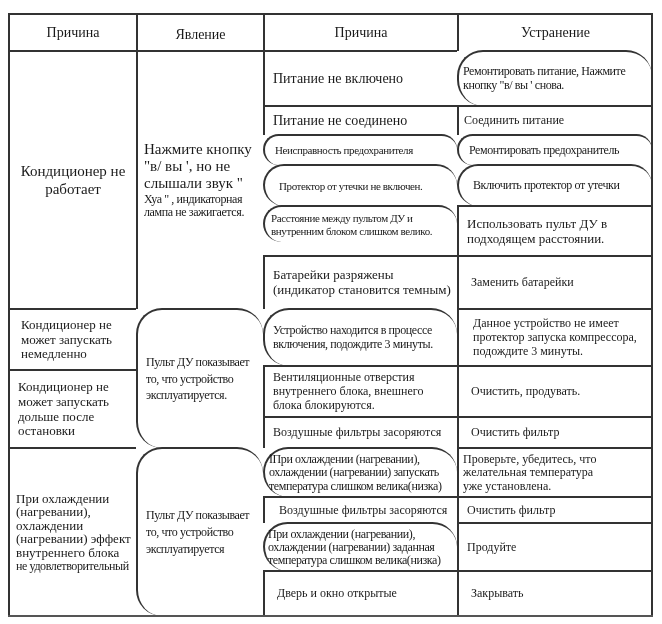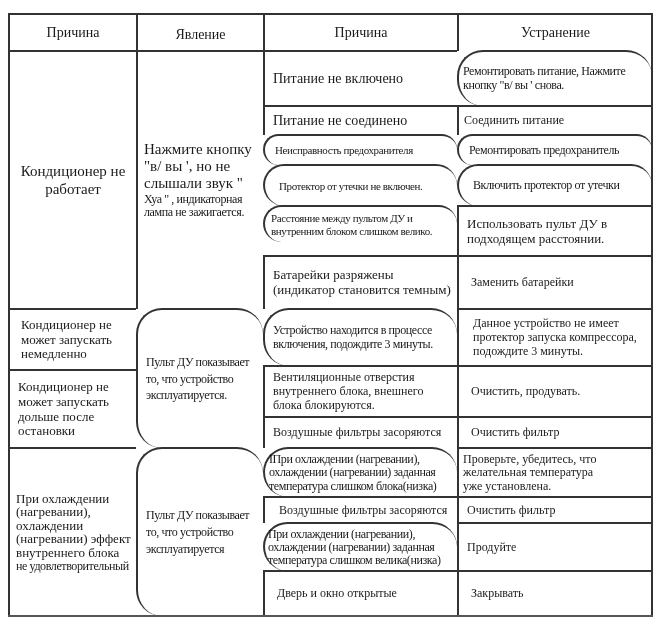--- a/index.html
+++ b/index.html
@@ -126,21 +126,21 @@
     <div style="width:120px;">
       <span class="fs13" style="line-height:1.05;">При охлаждении (нагревании), охлаждении (нагревании) эффект внутреннего блока</span>
       <span class="fs12 cond">не удовлетворительный</span>
     </div>
   </div>
   <div class="cell l fs12 cond" style="left:136px;top:447px;width:127px;height:169px;padding-left:8px;">
       <span style="width:112px;line-height:1.4;">Пульт ДУ показывает то, что устройство эксплуатируется</span>
     </div>
 
   <div class="cell l fs12 cond" style="left:263px;top:447px;width:194px;height:50px;padding-left:4px;">
-      <span style="width:190px;line-height:1.1;">IПри охлаждении (нагревании), охлаждении (нагревании) заданная температура слишком блока(низка)</span>
+      <span style="width:190px;line-height:1.1;">IПри охлаждении (нагревании), охлаждении (нагревании) запускать температура слишком велика(низка)</span>
     </div>
   <div class="cell l fs12" style="left:457px;top:447px;width:195px;height:50px;padding-left:4px;">
       <span style="width:150px;line-height:1.1;">Проверьте, убедитесь, что желательная температура уже установлена.</span>
     </div>
 
   <div class="cell l fs12" style="left:263px;top:496px;width:194px;height:27px;padding-left:14px;">
       <span>Воздушные фильтры засоряются</span>
     </div>
   <div class="cell l fs12" style="left:457px;top:496px;width:195px;height:27px;padding-left:8px;">
       <span>Очистить фильтр</span>

